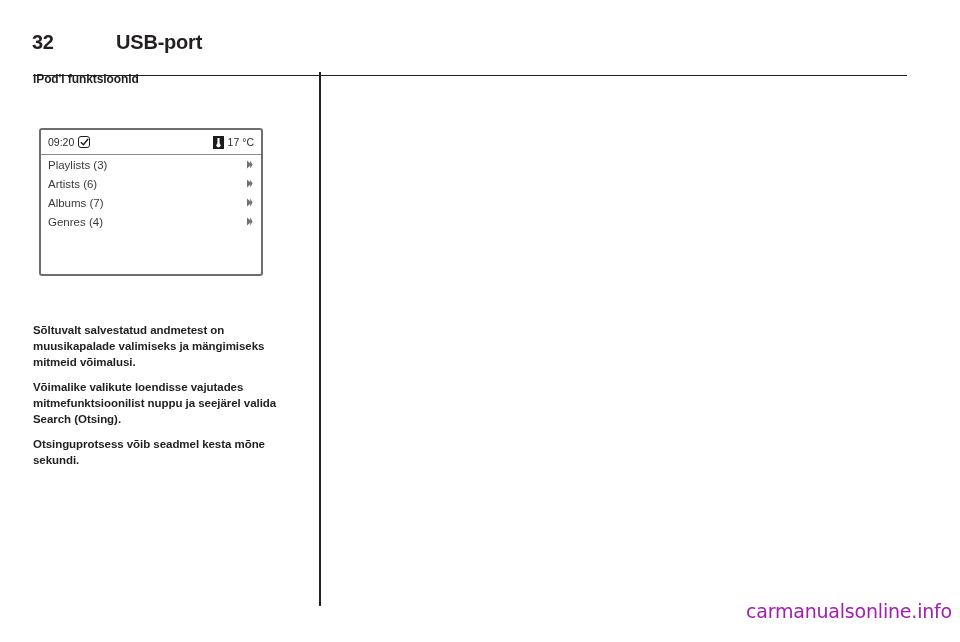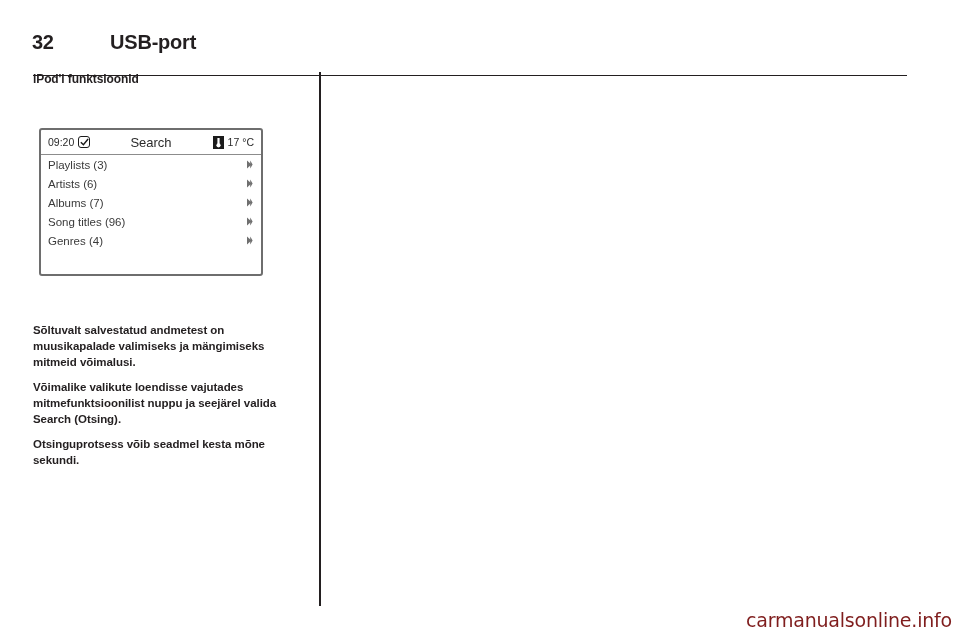--- a/index.html
+++ b/index.html
@@ -29,21 +29,21 @@
     position: absolute;
     left: 32px;
     top: 15px;
     font-size: 20px;
     font-weight: bold;
     letter-spacing: -0.3px;
     color: #231f20;
   }
   .chapter-title {
     position: absolute;
-    left: 110px;
+    left: 116px;
     top: 15px;
     font-size: 20px;
     font-weight: bold;
     letter-spacing: -0.2px;
     color: #231f20;
   }
   .header-rule {
     position: absolute;
     left: 33px;
     top: 59px;
@@ -187,23 +187,23 @@
     color: #231f20;
     margin: 0 0 9px 0;
     letter-spacing: -0.05px;
   }
   .body-text:last-child { margin-bottom: 0; }
 
   
   .watermark {
     position: absolute;
     right: 8px;
-    bottom: 11px;
+    bottom: 20px;
     font-size: 19px;
-    color: #7f1d1d;
+    color: #a21caf;
     letter-spacing: -0.2px;
     font-family: "DejaVu Sans", sans-serif;
   }
 </style>
 </head>
 <body>
 
 <div class="page-header">
   <div class="page-number">32</div>
   <div class="chapter-title">USB-port</div>
@@ -222,21 +222,20 @@
       <div class="status-bar">
         <div class="status-left">
           <span class="status-time">09:20</span>
           <span class="icon-clock-check">
             <svg width="9" height="9" viewBox="0 0 10 10">
               <path d="M1.5 5.2 L3.8 7.5 L8.5 1.8" stroke="#1b1b1b" stroke-width="1.6" fill="none" stroke-linecap="square"></path>
             </svg>
           </span>
         </div>
 
-        <div class="status-title">Search</div>
 
         <div class="status-right">
           <span class="icon-thermometer">
             <svg width="11" height="13" viewBox="0 0 11 13">
               <rect x="0" y="0" width="11" height="13" fill="#1b1b1b"></rect>
               <rect x="4.4" y="2" width="2.2" height="6" fill="#ffffff"></rect>
               <circle cx="5.5" cy="9.3" r="2.1" fill="#ffffff"></circle>
             </svg>
           </span>
           <span class="status-temp">17 °C</span>
@@ -265,29 +264,20 @@
         <li class="menu-row">
           <span class="menu-label">Albums (7)</span>
           <span class="icon-chevron-right">
             <svg width="7" height="9" viewBox="0 0 7 9">
               <path d="M1 0.6 L5.4 4.5 L1 8.4 Z" fill="#6f6f6f"></path>
               <path d="M4.2 0.6 L6.6 4.5 L4.2 8.4 Z" fill="#6f6f6f"></path>
             </svg>
           </span>
         </li>
         <li class="menu-row">
-          <span class="menu-label">Song titles (96)</span>
-          <span class="icon-chevron-right">
-            <svg width="7" height="9" viewBox="0 0 7 9">
-              <path d="M1 0.6 L5.4 4.5 L1 8.4 Z" fill="#6f6f6f"></path>
-              <path d="M4.2 0.6 L6.6 4.5 L4.2 8.4 Z" fill="#6f6f6f"></path>
-            </svg>
-          </span>
-        </li>
-        <li class="menu-row">
           <span class="menu-label">Genres (4)</span>
           <span class="icon-chevron-right">
             <svg width="7" height="9" viewBox="0 0 7 9">
               <path d="M1 0.6 L5.4 4.5 L1 8.4 Z" fill="#6f6f6f"></path>
               <path d="M4.2 0.6 L6.6 4.5 L4.2 8.4 Z" fill="#6f6f6f"></path>
             </svg>
           </span>
         </li>
       </ul>
 

